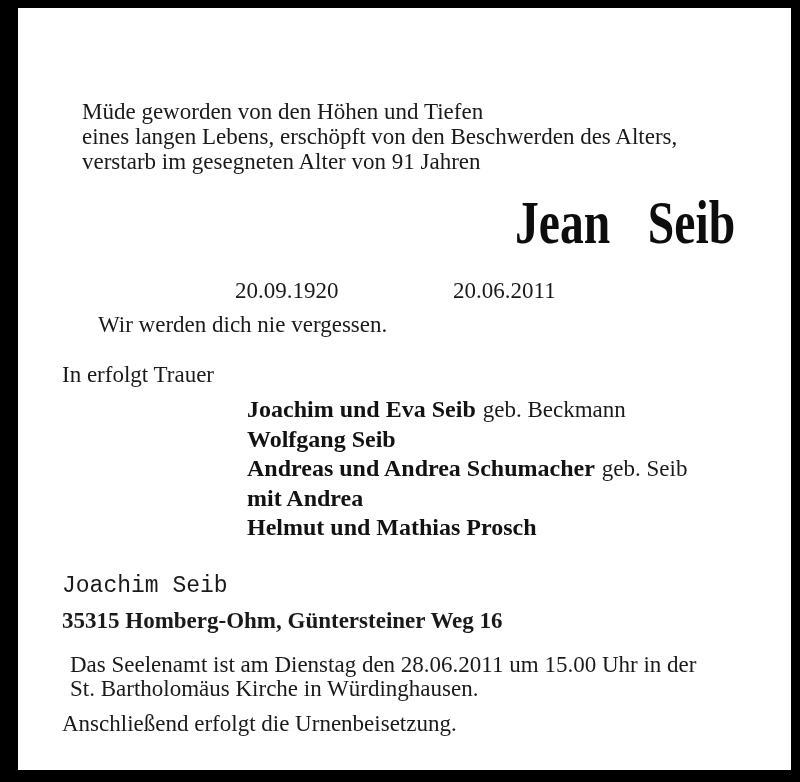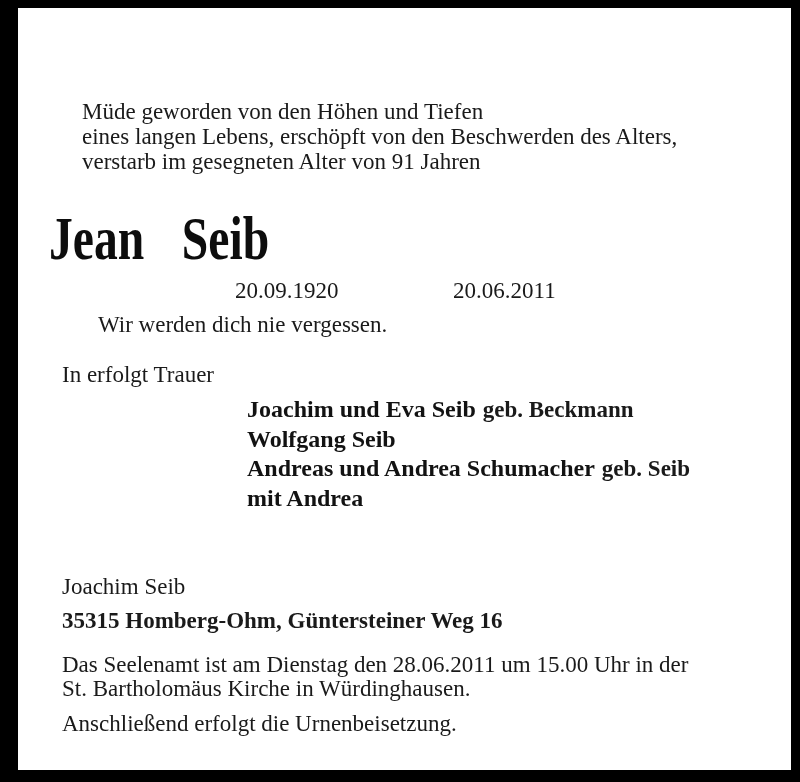--- a/index.html
+++ b/index.html
@@ -28,23 +28,23 @@
 
   .preamble {
     left: 44px; top: 33px;
     font-size: 23px; line-height: 25px;
   }
   .intro {
     left: 44px; top: 91px;
     font-size: 23px; line-height: 25px; margin-left: 20px;
   }
   .title-wrap {
-    left: 0; top: 200px;
+    left: 0; top: 184px;
     width: 748px;
-    text-align: left;
+    text-align: right;
   }
   .title-text {
     display: inline-block;
     font-size: 61px;
     line-height: 62px;
     font-weight: bold;
     word-spacing: 33px;
     transform: scaleX(0.78);
     transform-origin: 50% 50%;
     color: #0d0d0d;
@@ -62,31 +62,31 @@
   .mourning-intro {
     left: 44px; top: 354px;
     font-size: 23px; line-height: 25px;
   }
   .mourners {
     left: 229px; top: 387px;
     font-size: 24px; line-height: 28.5px;
     color: #121212;
   }
   .mourner-names { font-weight: bold; text-align: center; }
-  .mourner-suffix { font-weight: bold; font-size: 23px; margin-left: 7px; color: #1a1a1a; }
+  .mourner-suffix { font-weight: normal; font-size: 23px; margin-left: 7px; color: #1a1a1a; }
   .contact-name {
     left: 44px; top: 566px;
-    font-size: 23px; line-height: 25px;
+    font-size: 23px; line-height: 25px; font-family: Liberation Mono, monospace;
   }
   .contact-address {
     left: 44px; top: 600px;
     font-size: 23px; line-height: 25px; font-weight: bold;
   }
   .service {
-    left: 44px; top: 645px;
+    left: 52px; top: 645px;
     font-size: 23px; line-height: 24px;
   }
   .burial {
     left: 44px; top: 703px;
     font-size: 23px; line-height: 25px;
   }
 </style>
 </head>
 <body>
 
@@ -117,20 +117,23 @@
       </div>
       <div>
         <span class="mourner-names">Wolfgang Seib</span><span class="mourner-suffix"></span>
       </div>
       <div>
         <span class="mourner-names">Andreas und Andrea Schumacher</span><span class="mourner-suffix">geb. Seib</span>
       </div>
       <div>
         <span class="mourner-names">mit Andrea</span><span class="mourner-suffix"></span>
       </div>
+      <div>
+        <span class="mourner-names">Helmut und Mathias Prosch</span><span class="mourner-suffix"></span>
+      </div>
     </div>
 
     <div class="abs contact-name">Joachim Seib</div>
 
     <div class="abs contact-address">35315 Homberg-Ohm, Güntersteiner Weg 16</div>
 
     <div class="abs service">
       <div>Das Seelenamt ist am Dienstag den 28.06.2011 um 15.00 Uhr in der</div>
       <div>St. Bartholomäus Kirche in Würdinghausen.</div>
     </div>

